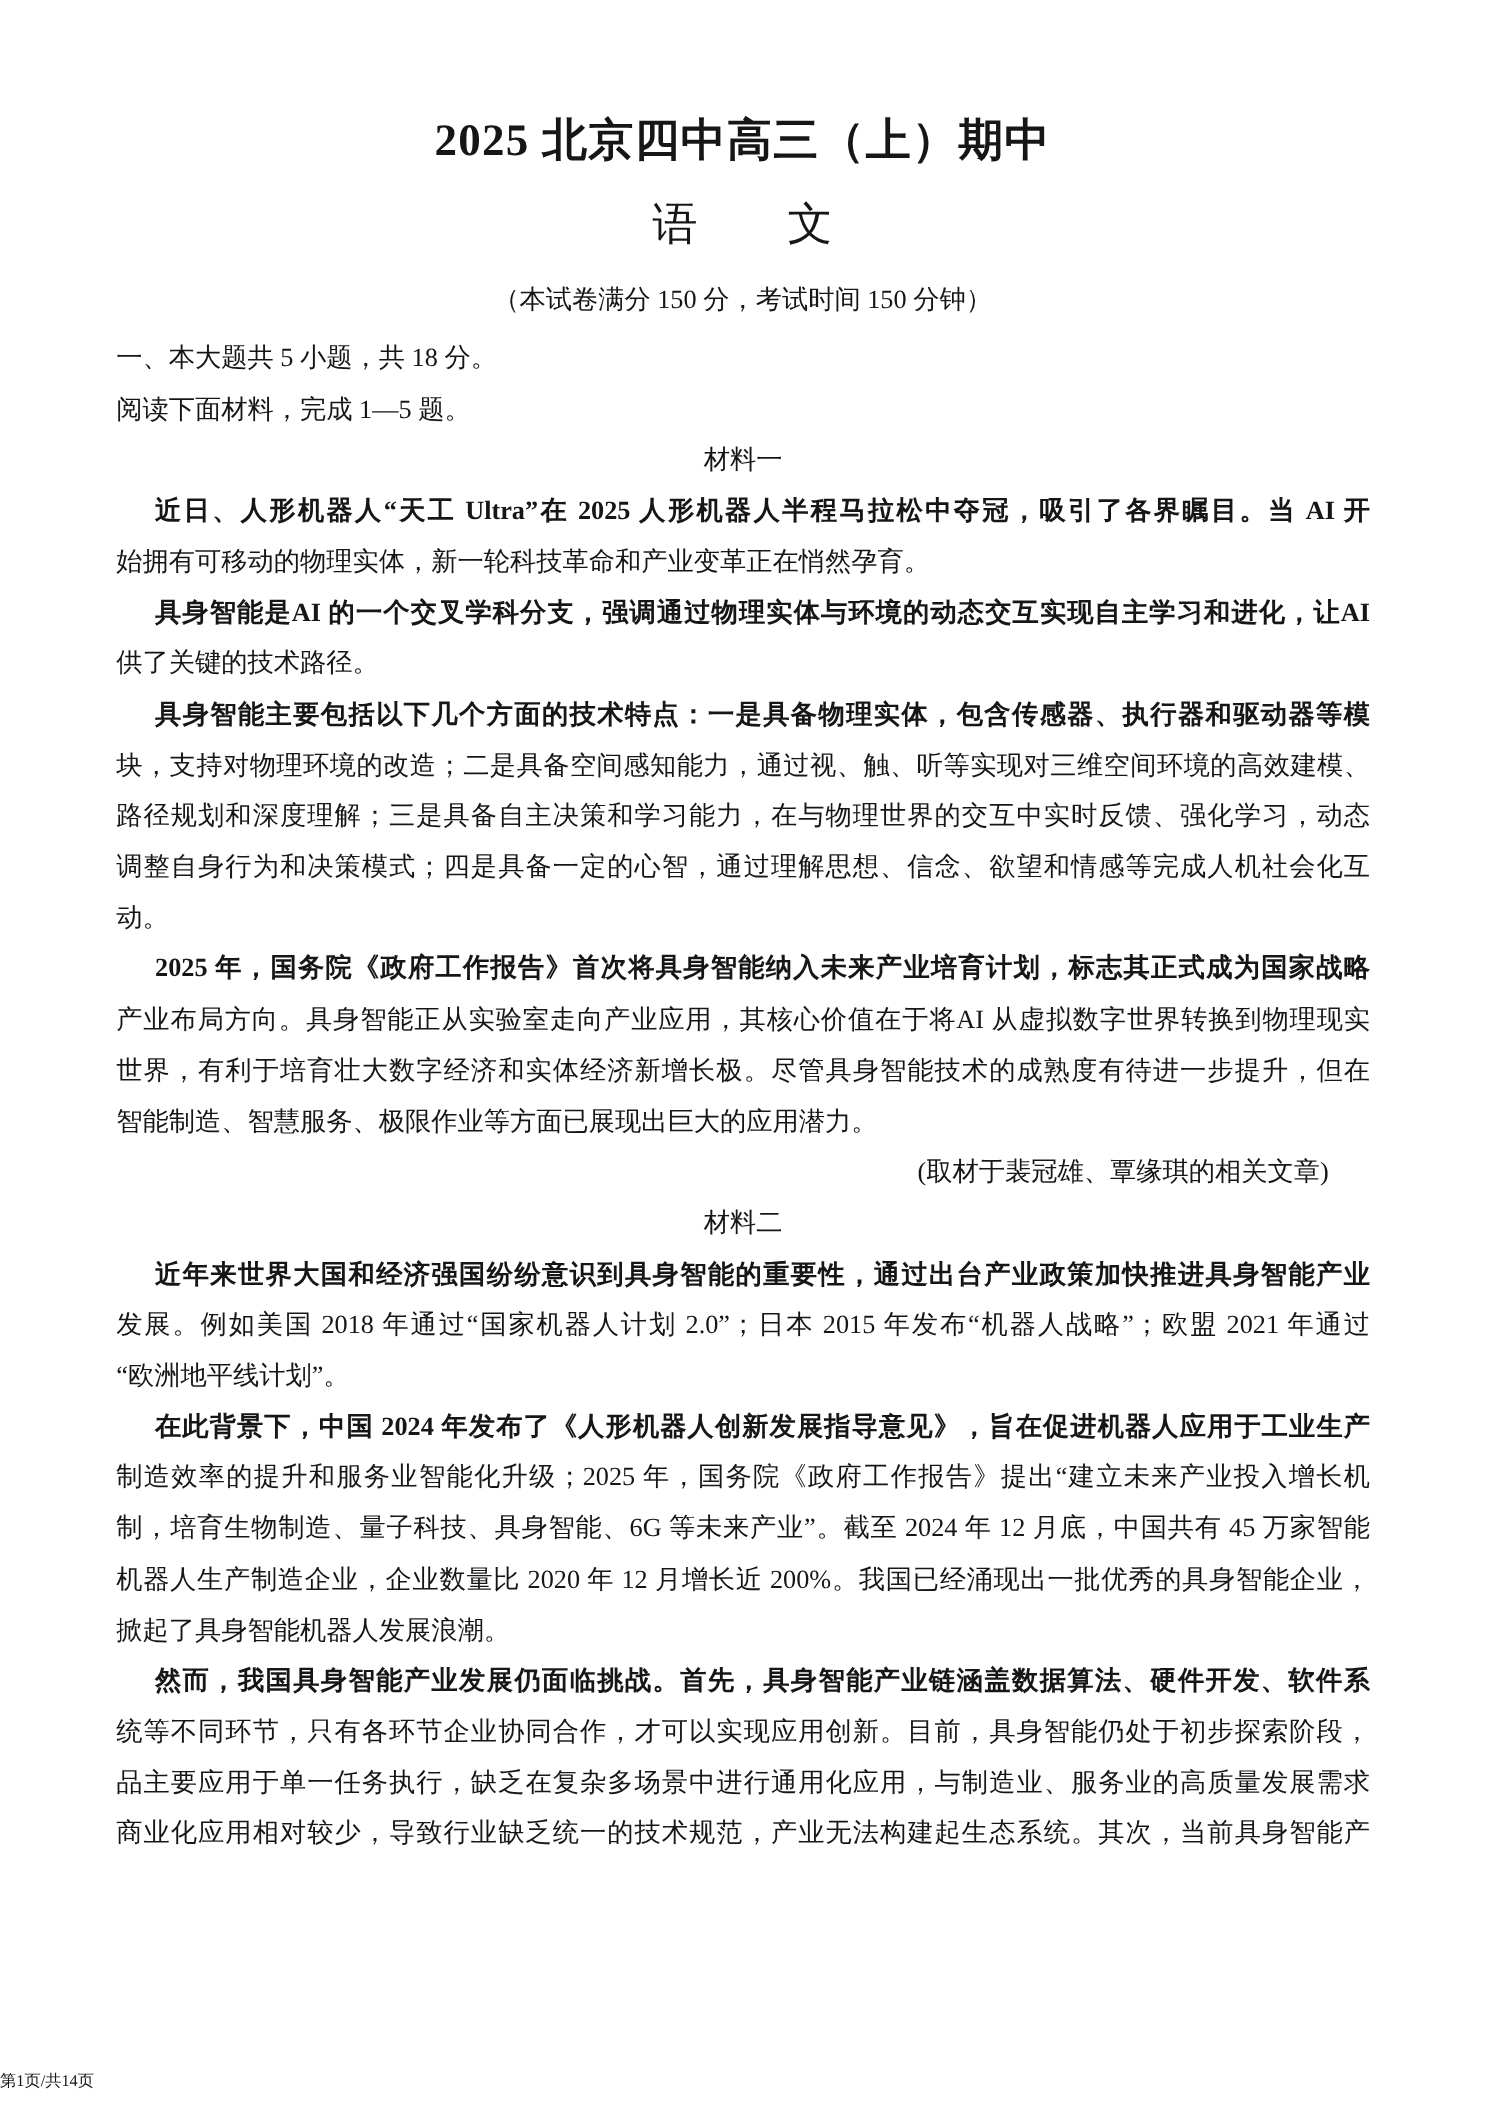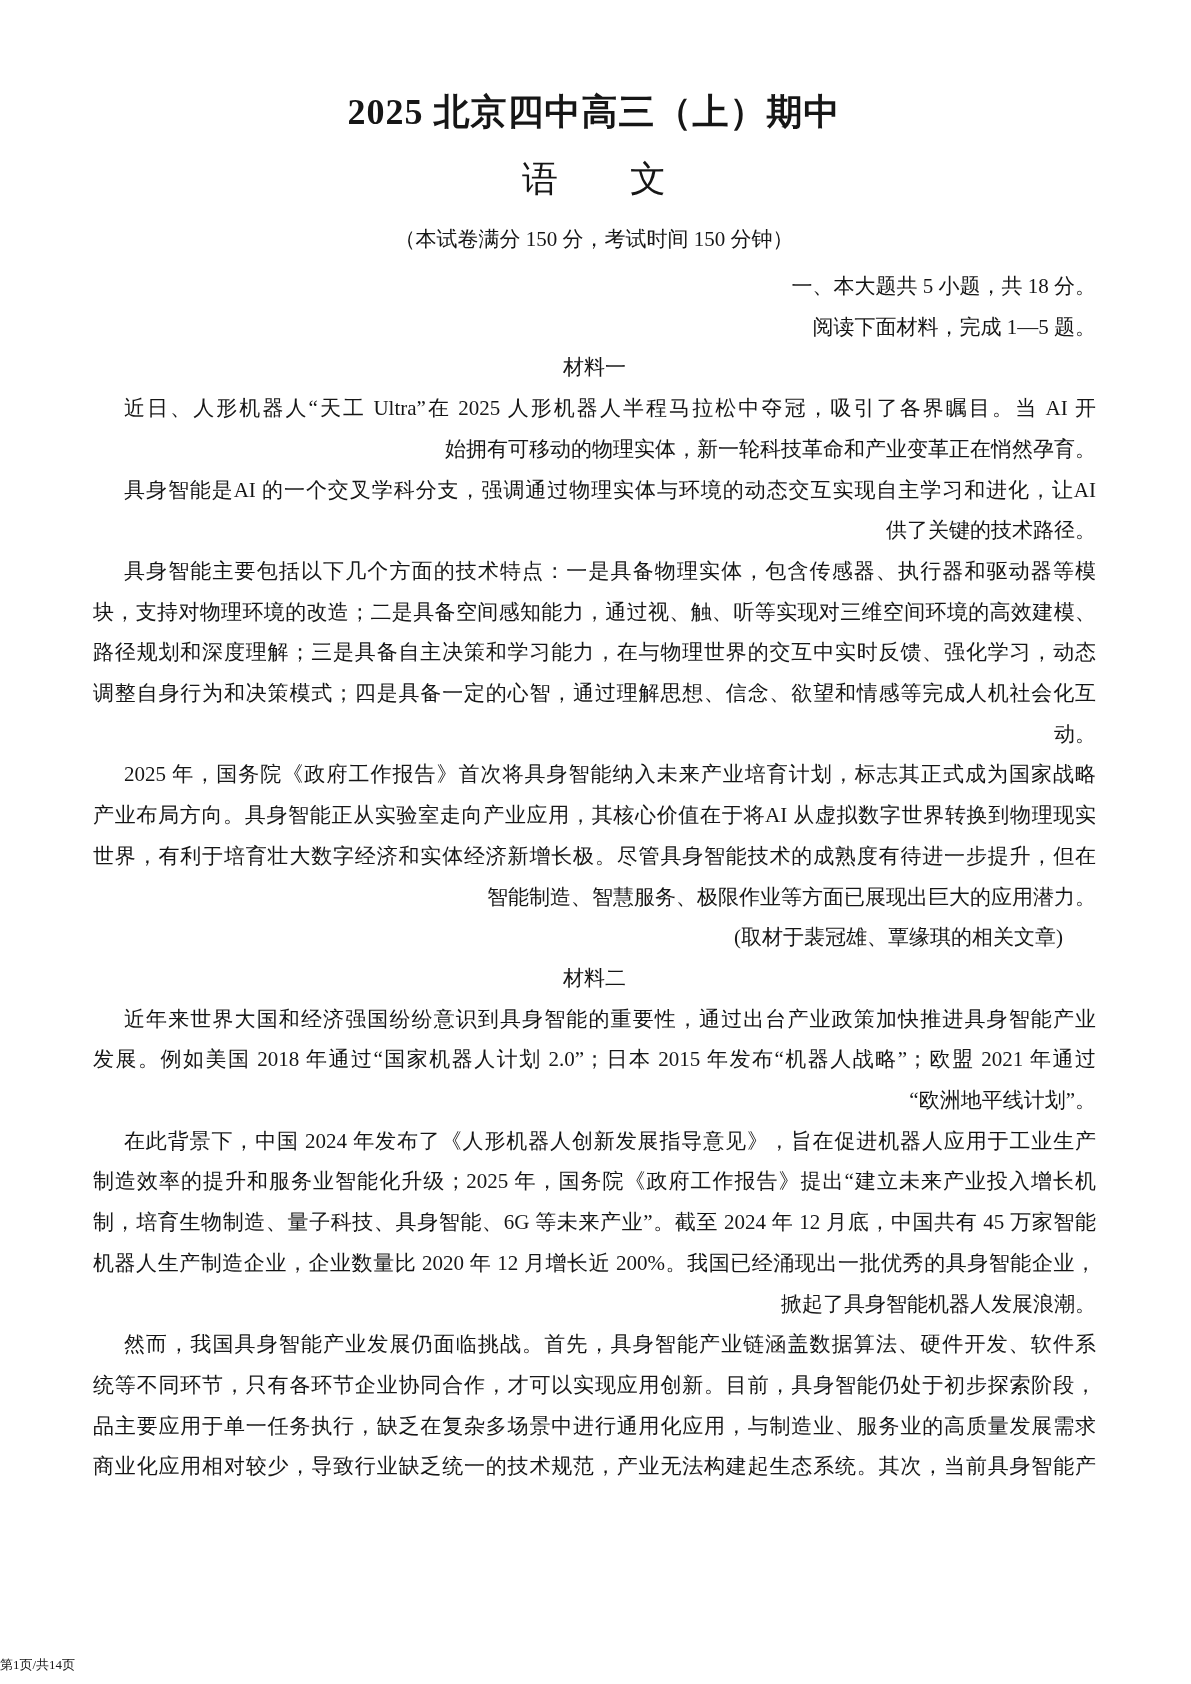--- a/index.html
+++ b/index.html
@@ -38,28 +38,29 @@
     font-size: 21px;
     line-height: 21px;
   }
   .content {
     margin: 16px 95px 0 93px;
     width: 1003px;
   }
   .line {
     font-size: 21px;
     line-height: 40.7px;
-    text-align: right;
+    text-align: left;
   }
   .line.justify {
     text-align: justify;
     text-align-last: justify;
   }
   .line.indent {
     text-indent: 31px;
+    font-weight: bold;
   }
   .line.center {
     text-align: right;
     text-align-last: center;
   }
   .line.right {
     text-align: right;
     text-align-last: right;
     padding-right: 33px;
   }

